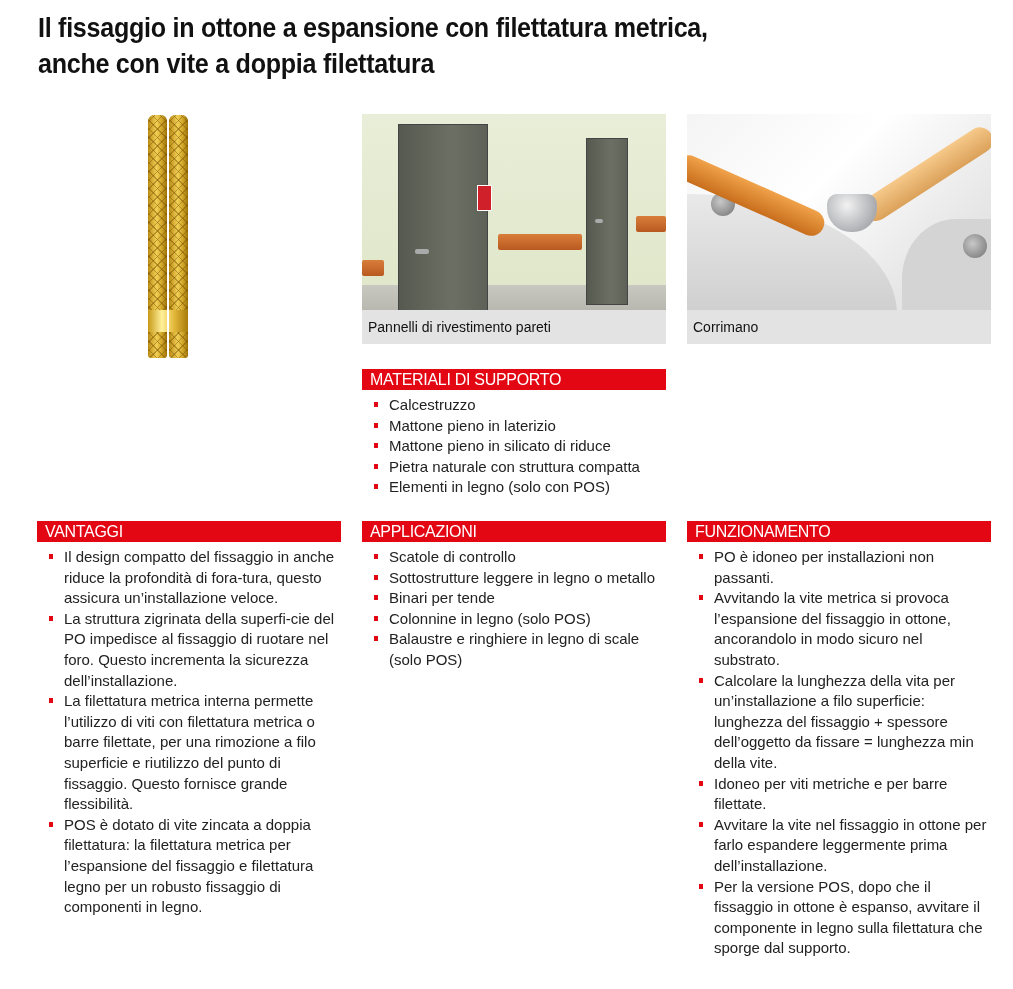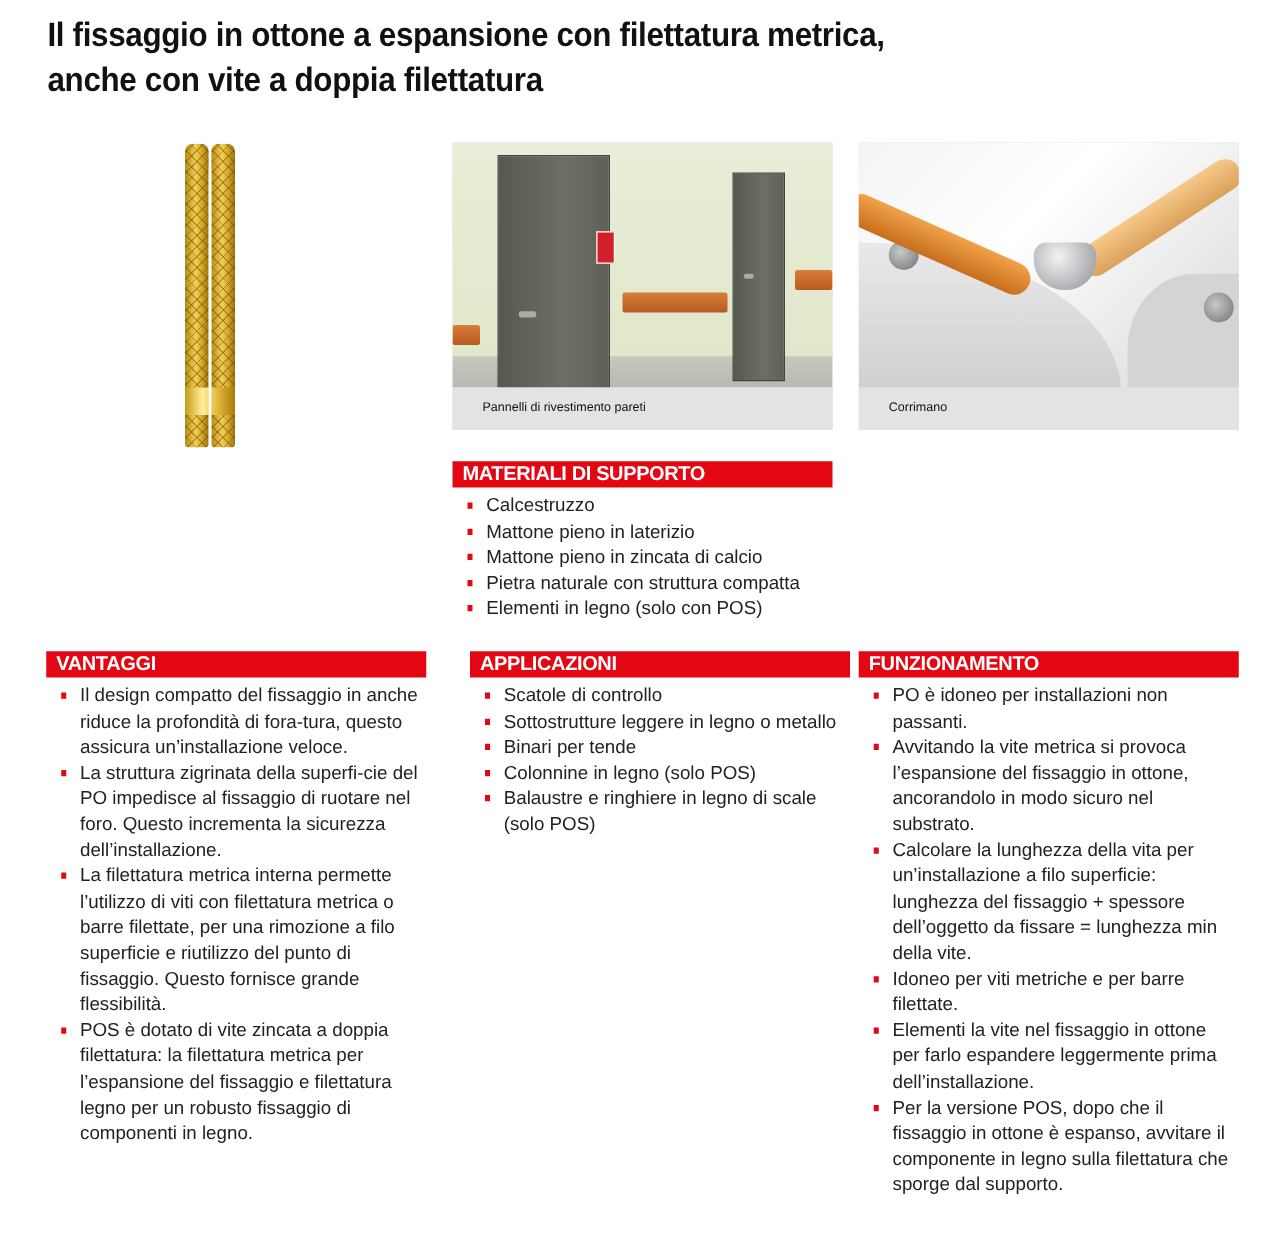--- a/index.html
+++ b/index.html
@@ -17,21 +17,21 @@
   }
   .product .left { left:0; }
   .product .right { left:21px; }
   .product .band { position:absolute; top:195px; left:0; width:40px; height:22px;
     background:linear-gradient(90deg,#c89a18,#fff09a 35%,#e3b83a 65%,#a87c0a); }
   .product .slit { position:absolute; left:19px; top:20px; width:2px; height:223px; background:#fff; }
 
   
   .photo { position:absolute; top:114px; width:304px; height:230px; background:#ddd; }
   .photo .pic { position:absolute; left:0; top:0; width:304px; height:196px; overflow:hidden; }
-  .photo .cap { position:absolute; left:0; top:196px; width:304px; height:34px; background:#e3e3e3; font-size:10px; line-height:34px; padding-left:24px; box-sizing:border-box; color:#111; }
+  .photo .cap { position:absolute; left:0; top:196px; width:304px; height:34px; background:#e3e3e3; font-size:14px; line-height:34px; padding-left:6px; box-sizing:border-box; color:#111; }
   .photo1 { left:362px; }
   .photo2 { left:687px; }
 
   .wall { position:absolute; inset:0; background:linear-gradient(180deg,#e9eed8,#dfe6c8); }
   .door { position:absolute; background:linear-gradient(90deg,#55594f,#6c7064 60%,#5d6157); border:1px solid #444; }
   .door1 { left:36px; top:10px; width:88px; height:186px; }
   .door2 { left:224px; top:24px; width:40px; height:165px; }
   .sign { position:absolute; left:78px; top:60px; width:13px; height:24px; background:#d0202a; border:1px solid #fff; }
   .handle { position:absolute; background:#aaa; border-radius:2px; }
   .rail { position:absolute; height:16px; background:linear-gradient(180deg,#d97d3a,#b85a20); border-radius:2px; }
@@ -41,28 +41,28 @@
   .wall2b { position:absolute; left:0; top:80px; width:210px; height:120px; background:linear-gradient(180deg,#e9e9e9,#cfcfcf); border-radius:0 100% 0 0; }
   .wall2c { position:absolute; left:215px; top:105px; width:90px; height:100px; background:#d4d4d4; border-radius:60% 0 0 0; }
   .pipe { position:absolute; height:26px; border-radius:13px; }
   .pipeL { left:-10px; top:36px; width:160px; background:linear-gradient(180deg,#f0a24a,#c86e1c); transform:rotate(24deg); transform-origin:left center; }
   .pipeR { left:178px; top:88px; width:150px; background:linear-gradient(180deg,#f6c98a,#dba15a); transform:rotate(-33deg); transform-origin:left center; }
   .elbow { position:absolute; left:140px; top:80px; width:50px; height:38px; background:radial-gradient(circle at 40% 30%,#f2f2f2,#8e9096); border-radius:10px 10px 24px 24px; }
   .bracket { position:absolute; width:24px; height:24px; border-radius:50%; background:radial-gradient(circle at 40% 40%,#c8c8c8,#707070); }
 
   
   .section { position:absolute; }
-  .shead { background:#e30613; color:#fff; font-weight:bold; font-size:16px; line-height:21px; height:21px; padding-left:8px; letter-spacing:-0.3px; }
+  .shead { background:#e30613; color:#fff; font-weight:normal; font-size:16px; line-height:21px; height:21px; padding-left:8px; letter-spacing:-0.3px; }
   .list { margin:0; padding:0; list-style:none; margin-top:5px; }
   .list li { position:relative; padding-left:27px; font-size:15px; line-height:20.6px; color:#222; }
   .list li::before { content:""; position:absolute; left:12px; top:7px; width:4px; height:5px; background:#e30613; }
 
   .sec-materials { left:362px; top:369px; width:304px; }
   .sec-vantaggi { left:37px; top:521px; width:304px; }
-  .sec-app { left:362px; top:521px; width:304px;margin-left:14px; }
+  .sec-app { left:362px; top:521px; width:304px; }
   .sec-funz { left:687px; top:521px; width:304px; }
   .sec-vantaggi .list li, .sec-funz .list li { padding-right:4px; }
 </style>
 </head>
 <body>
 
 <div class="title">
   <span>Il fissaggio in ottone a espansione con filettatura metrica,</span>
   <span>anche con vite a doppia filettatura</span>
 </div>
@@ -104,21 +104,21 @@
     <div class="bracket" style="left:276px;top:120px;"></div>
   </div>
   <div class="cap">Corrimano</div>
 </div>
 
 <div class="section sec-materials">
   <div class="shead">MATERIALI DI SUPPORTO</div>
   <ul class="list">
     <li>Calcestruzzo</li>
     <li>Mattone pieno in laterizio</li>
-    <li>Mattone pieno in zincata di calcio</li>
+    <li>Mattone pieno in silicato di riduce</li>
     <li>Pietra naturale con struttura compatta</li>
     <li>Elementi in legno (solo con POS)</li>
   </ul>
 </div>
 
 <div class="section sec-vantaggi">
   <div class="shead">VANTAGGI</div>
   <ul class="list">
     <li>Il design compatto del fissaggio in anche riduce la profondità di fora-tura, questo assicura un’installazione veloce.</li>
     <li>La struttura zigrinata della superfi-cie del PO impedisce al fissaggio di ruotare nel foro. Questo incrementa la sicurezza dell’installazione.</li>
@@ -138,16 +138,16 @@
   </ul>
 </div>
 
 <div class="section sec-funz">
   <div class="shead">FUNZIONAMENTO</div>
   <ul class="list">
     <li>PO è idoneo per installazioni non passanti.</li>
     <li>Avvitando la vite metrica si provoca l’espansione del fissaggio in ottone, ancorandolo in modo sicuro nel substrato.</li>
     <li>Calcolare la lunghezza della vita per un’installazione a filo superficie: lunghezza del fissaggio + spessore dell’oggetto da fissare = lunghezza min della vite.</li>
     <li>Idoneo per viti metriche e per barre filettate.</li>
-    <li>Elementi la vite nel fissaggio in ottone per farlo espandere leggermente prima dell’installazione.</li>
+    <li>Avvitare la vite nel fissaggio in ottone per farlo espandere leggermente prima dell’installazione.</li>
     <li>Per la versione POS, dopo che il fissaggio in ottone è espanso, avvitare il componente in legno sulla filettatura che sporge dal supporto.</li>
   </ul>
 </div>
 
 </body></html>

